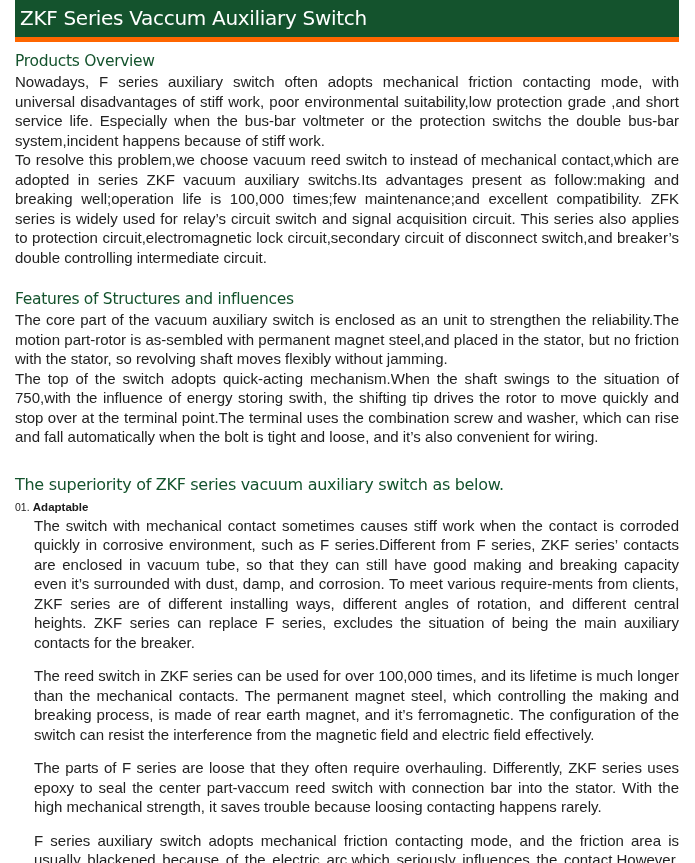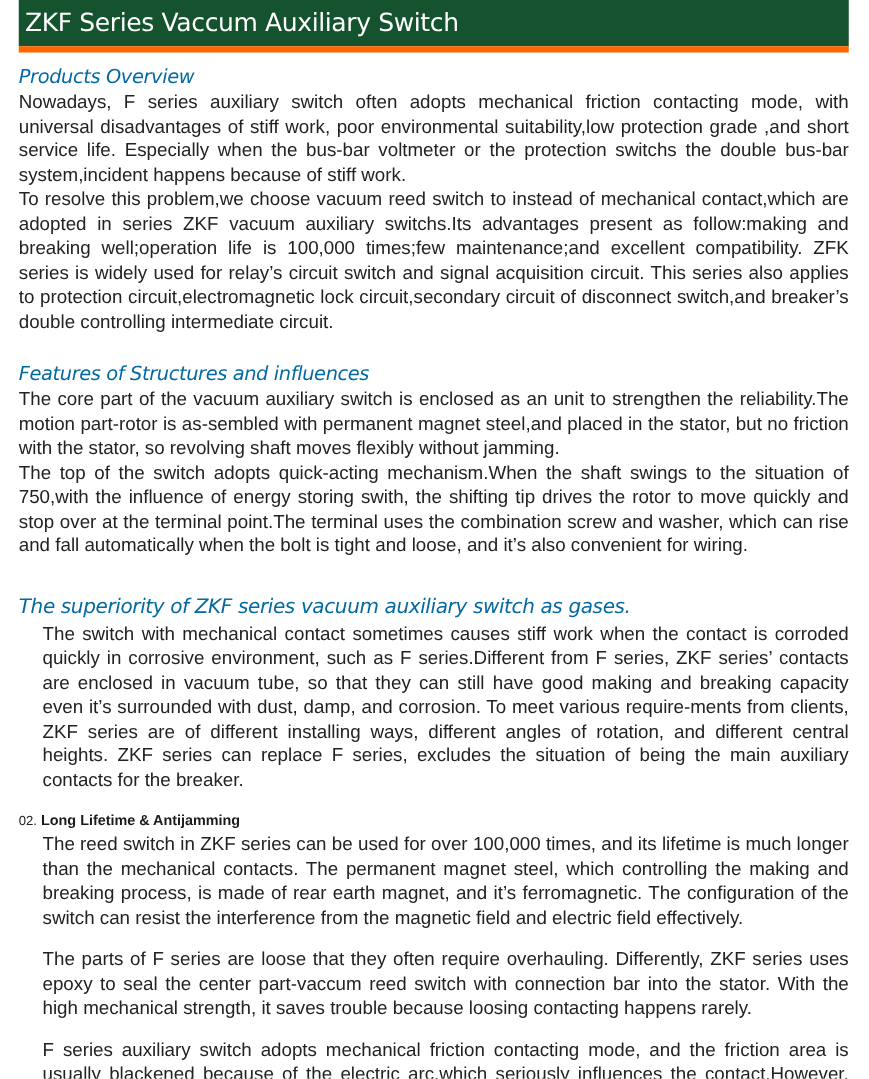--- a/index.html
+++ b/index.html
@@ -1,21 +1,21 @@
 <!DOCTYPE html>
 <html><head>
 <meta charset="utf-8">
 <style>
   html, body { margin: 0; padding: 0; background: #ffffff; }
   body { width: 695px; height: 863px; position: relative; overflow: hidden; font-family: "Liberation Sans", sans-serif; color: #1a1a1a; }
   .header { position: absolute; left: 15px; top: 0; width: 664px; height: 37px; background: #14532d; }
   .header-title { position: absolute; left: 5px; top: 6px; color: #ffffff; font-family: "DejaVu Sans", sans-serif; font-size: 20px; letter-spacing: -0.3px; white-space: nowrap; }
   .header-bar { position: absolute; left: 15px; top: 37px; width: 664px; height: 5px; background: #ff6600; }
   .content { position: absolute; left: 15px; top: 52px; width: 664px; }
-  h2 { font-family: "DejaVu Sans", sans-serif; font-weight: normal; font-size: 15.5px; margin: 0; color: #0369a1; letter-spacing: -0.3px; font-style: italic; }
+  h2 { font-family: "DejaVu Sans", sans-serif; font-weight: normal; font-size: 15.5px; margin: 0; color: #14532d; letter-spacing: -0.3px; }
   .p { font-size: 15px; line-height: 19.5px; margin: 0; text-align: justify; text-align-last: left; color: #222; }
   .sec { margin: 0; }
   .sec-products h2 { margin-bottom: 2px; }
   .sec-features { margin-top: 23px; }
   .sec-features h2 { margin-bottom: 2px; }
   .sec-superiority { margin-top: 28px; }
   .sec-superiority h2 { margin-bottom: 4px; font-size: 16px; }
   .item { margin-bottom: 14px; }
   .item-head { font-size: 11.5px; line-height: 18px; }
   .item-num { font-size: 10.5px; color: #222; }
@@ -38,31 +38,31 @@
     <p class="p">To resolve this problem,we choose vacuum reed switch to instead of mechanical contact,which are adopted in series ZKF vacuum auxiliary switchs.Its advantages present as follow:making and breaking well;operation life is 100,000 times;few maintenance;and excellent compatibility. ZFK series is widely used for relay’s circuit switch and signal acquisition circuit. This series also applies to protection circuit,electromagnetic lock circuit,secondary circuit of disconnect switch,and breaker’s double controlling intermediate circuit.</p>
   </section>
 
   <section class="sec sec-features">
     <h2>Features of Structures and influences</h2>
     <p class="p">The core part of the vacuum auxiliary switch is enclosed as an unit to strengthen the reliability.The motion part-rotor is as-sembled with permanent magnet steel,and placed in the stator, but no friction with the stator, so revolving shaft moves flexibly without jamming.</p>
     <p class="p">The top of the switch adopts quick-acting mechanism.When the shaft swings to the situation of 750,with the influence of energy storing swith, the shifting tip drives the rotor to move quickly and stop over at the terminal point.The terminal uses the combination screw and washer, which can rise and fall automatically when the bolt is tight and loose, and it’s also convenient for wiring.</p>
   </section>
 
   <section class="sec sec-superiority">
-    <h2>The superiority of ZKF series vacuum auxiliary switch as gases.</h2>
+    <h2>The superiority of ZKF series vacuum auxiliary switch as below.</h2>
 
     <div class="item">
+      <div class="item-head">
+        <span class="item-num">01.</span>
+        <span class="item-title">Adaptable</span>
+      </div>
       <p class="p item-body">The switch with mechanical contact sometimes causes stiff work when the contact is corroded quickly in corrosive environment, such as F series.Different from F series, ZKF series’ contacts are enclosed in vacuum tube, so that they can still have good making and breaking capacity even it’s surrounded with dust, damp, and corrosion. To meet various require-ments from clients, ZKF series are of different installing ways, different angles of rotation, and different central heights. ZKF series can replace F series, excludes the situation of being the main auxiliary contacts for the breaker.</p>
     </div>
 
     <div class="item">
-      <div class="item-head">
-        <span class="item-num">02.</span>
-        <span class="item-title">Long Lifetime &amp; Antijamming</span>
-      </div>
       <p class="p item-body">The reed switch in ZKF series can be used for over 100,000 times, and its lifetime is much longer than the mechanical contacts. The permanent magnet steel, which controlling the making and breaking process, is made of rear earth magnet, and it’s ferromagnetic. The configuration of the switch can resist the interference from the magnetic field and electric field effectively.</p>
     </div>
 
     <div class="item">
       <p class="p item-body">The parts of F series are loose that they often require overhauling. Differently, ZKF series uses epoxy to seal the center part-vaccum reed switch with connection bar into the stator. With the high mechanical strength, it saves trouble because loosing contacting happens rarely.</p>
     </div>
 
     <div class="item">
       <p class="p item-body">F series auxiliary switch adopts mechanical friction contacting mode, and the friction area is usually blackened because of the electric arc,which seriously influences the contact.However, the contacts of ZKF series work under vacuum or inert gases. and creat no electric arc under rated current to make sure good contact.</p>
     </div>

